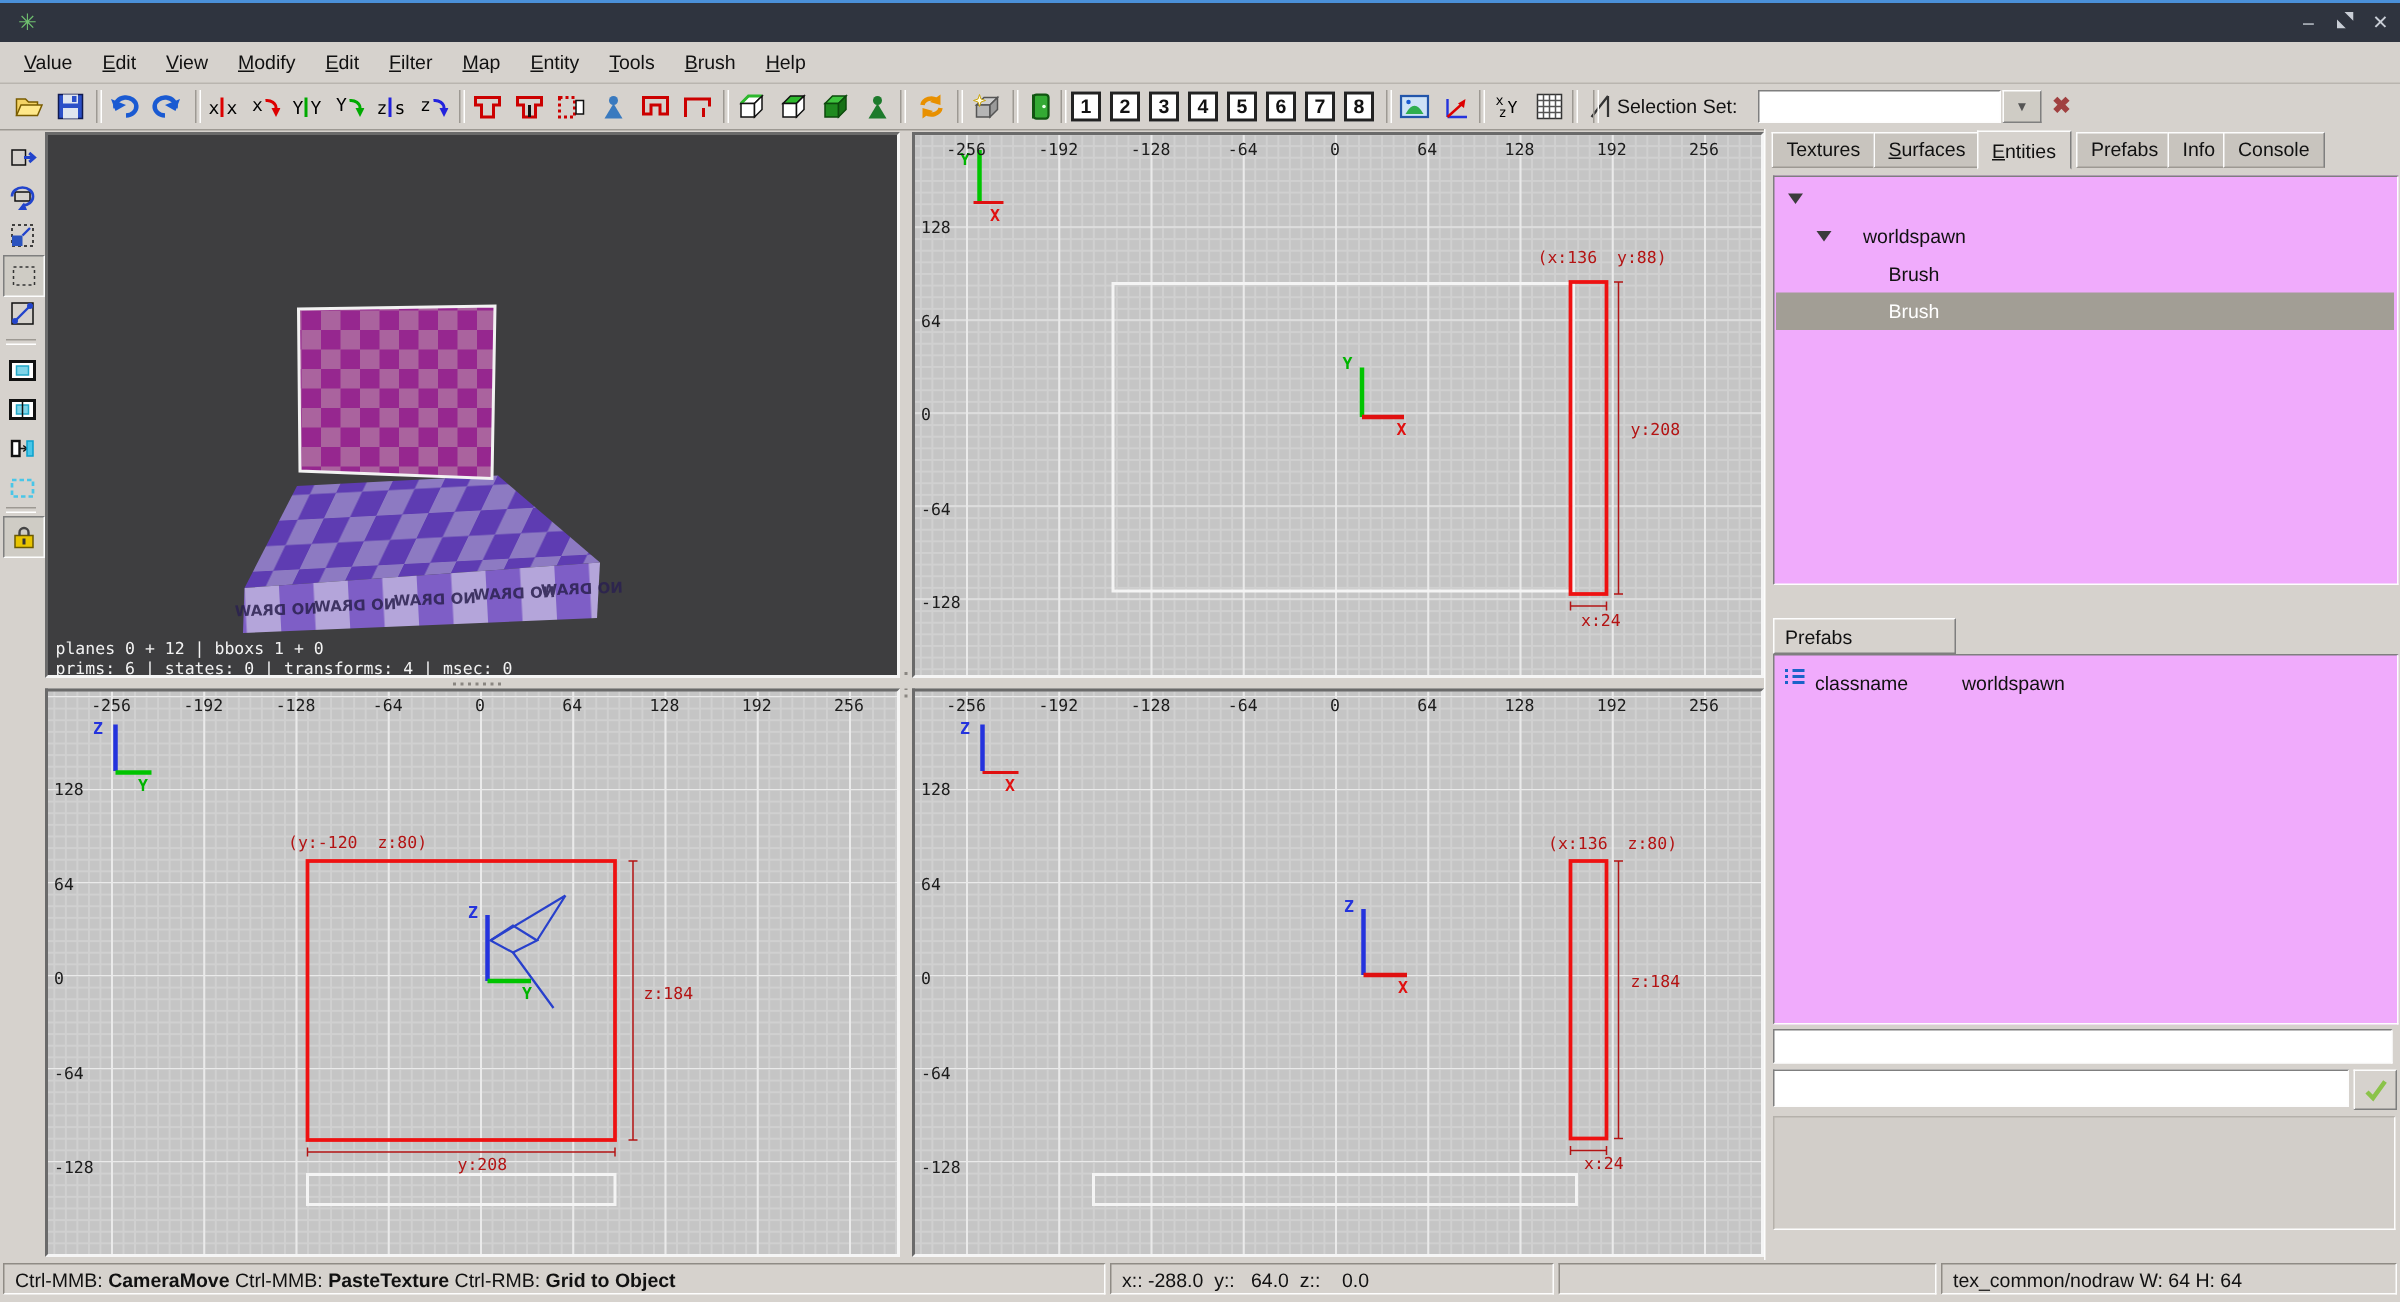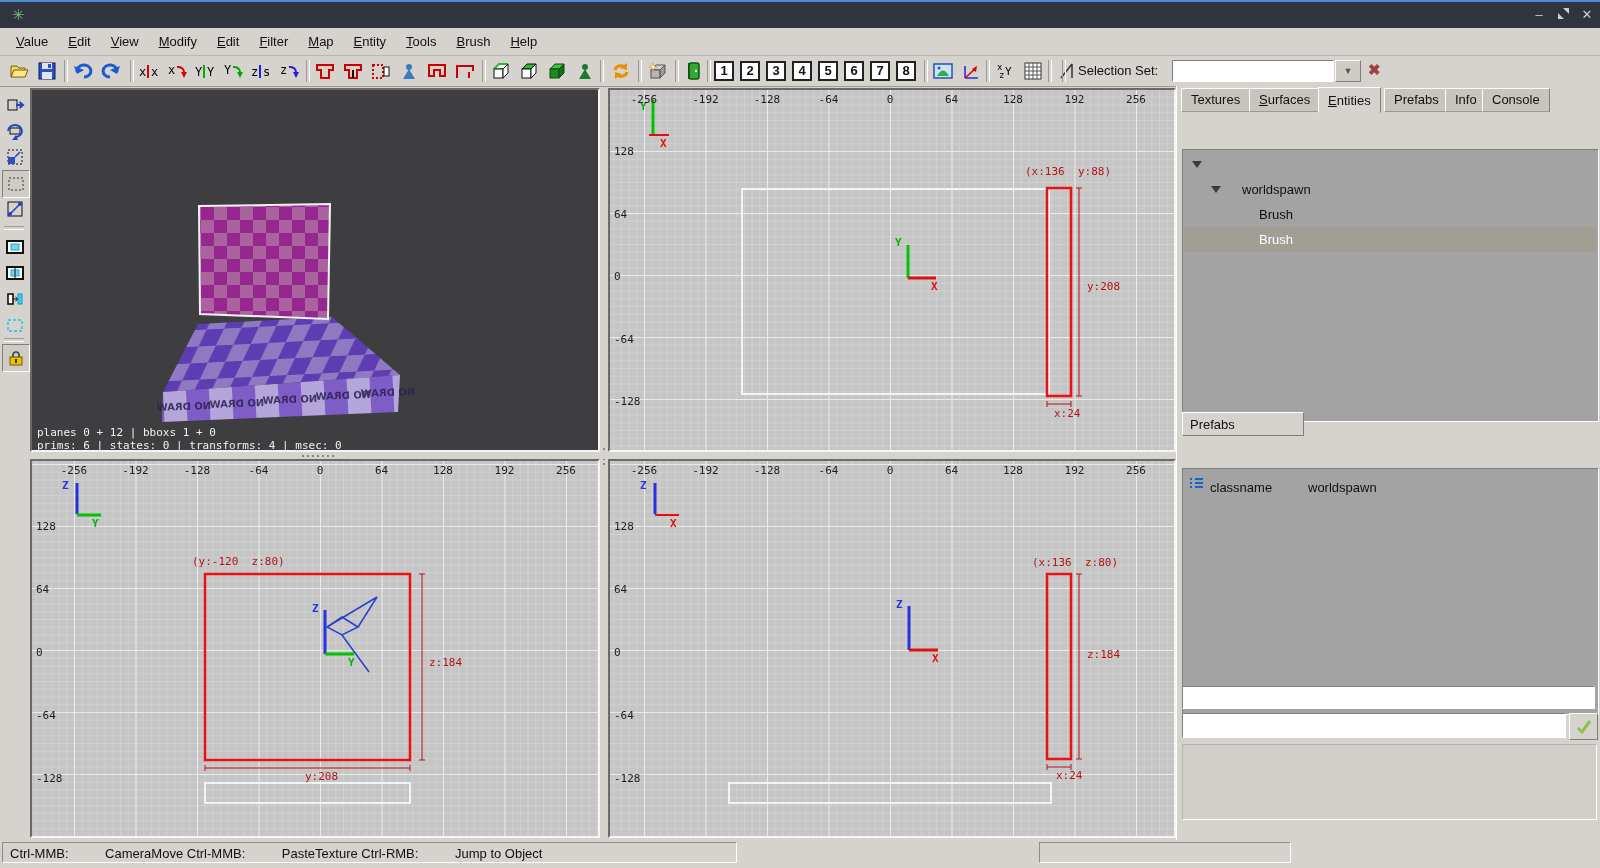--- a/index.html
+++ b/index.html
@@ -1,19 +1,19 @@
 <!DOCTYPE html>
 <html><head>
 <meta charset="utf-8">
 <style>
   html,body{margin:0;padding:0;background:#555;}
   #window{position:relative;width:1600px;height:868px;background:#d6d2cd;overflow:hidden;
           font-family:"Liberation Sans",sans-serif;font-size:13px;color:#111;}
   .ab{position:absolute;}
-  .sunken{border:1px solid;border-color:#7f7f7f #fdfdfd #fdfdfd #7f7f7f;background:#a3a3a3;margin-top:32px;}
+  .sunken{border:1px solid;border-color:#7f7f7f #fdfdfd #fdfdfd #7f7f7f;background:#f0abfc;}
   .raised{border:1px solid;border-color:#fdfdfd #7f7f7f #7f7f7f #fdfdfd;}
   
   #accent{left:0;top:0;width:1600px;height:2px;background:#4a90d9;}
   #titlebar{left:0;top:2px;width:1600px;height:26px;background:#2f343f;}
   #title{left:0;top:5px;width:1600px;text-align:center;color:#eef1f5;font-weight:bold;}
   .winbtn{top:4px;width:22px;height:18px;color:#c9ced6;text-align:center;font-size:13px;line-height:18px;cursor:default;}
   #logo{left:12px;top:4px;color:#6fbf6f;font-size:15px;}
   
   #menubar{left:0;top:28px;width:1600px;height:28px;background:#d6d2cd;border-bottom:1px solid #b9b5af;display:flex;align-items:center;padding-left:6px;box-sizing:border-box;}
   .mi{display:inline-block;padding:4px 10px;}
@@ -69,21 +69,21 @@
   #tbody{left:5px;top:350px;width:415px;height:245px;}
   .kvicon{position:absolute;left:6px;top:7px;}
   .kv{position:absolute;top:6px;}
   #inp1{left:5px;top:600px;width:413px;height:23px;}
   #inp2{left:5px;top:627px;width:384px;height:25px;}
   #okbtn{left:392px;top:627px;width:27px;height:25px;background:#d6d2cd;display:flex;align-items:center;justify-content:center;}
   #graybox{left:5px;top:658px;width:413px;height:74px;background:#d2cec9;border:1px solid;border-color:#b5b1ab #fdfdfd #fdfdfd #b5b1ab;}
   
   #statusbar{left:0;top:840px;width:1600px;height:28px;background:#d6d2cd;}
   .seg{position:absolute;top:2px;height:21px;border:1px solid;border-color:#8f8b85 #fdfdfd #fdfdfd #8f8b85;box-sizing:border-box;padding:3px 0 0 7px;white-space:pre;overflow:hidden;}
-  .b{font-weight:normal;margin-left:33px;}
+  .b{font-weight:bold;}
   input{font:13px "Liberation Sans",sans-serif;outline:none;}
   .txt{border:1px solid;border-color:#7f7f7f #fdfdfd #fdfdfd #7f7f7f;background:#fff;box-sizing:border-box;padding:2px 4px;}
 </style>
 </head>
 <body>
 
 <div id="window">
 
   <div id="accent" class="ab"></div>
   <div id="titlebar" class="ab">
@@ -596,17 +596,19 @@
     <input id="inp2" class="ab txt" style="">
     <div id="okbtn" class="ab raised">
       <svg width="16" height="16" viewBox="0 0 16 16">
           <path d="M2 9 L6 13 L14 2" fill="none" stroke="#8bc34a" stroke-width="3"></path>
         </svg>
     </div>
     <div id="graybox" class="ab"></div>
   </div>
 
   <div id="statusbar" class="ab">
-    <div class="seg" style="left:2px;width:735px;"><span>Ctrl-MMB: </span><span class="b">CameraMove</span><span> Ctrl-MMB: </span><span class="b">PasteTexture</span><span> Ctrl-RMB: </span><span class="b">Jump to Object</span></div>
+    <div class="seg" style="left:2px;width:735px;"><span>Ctrl-MMB: </span><span class="b">CameraMove</span><span> Ctrl-MMB: </span><span class="b">PasteTexture</span><span> Ctrl-RMB: </span><span class="b">Grid to Object</span></div>
+    <div class="seg" style="left:740px;width:296px;">x:: -288.0  y::   64.0  z::    0.0</div>
     <div class="seg" style="left:1039px;width:252px;"></div>
+    <div class="seg" style="left:1294px;width:304px;">tex_common/nodraw W: 64 H: 64</div>
   </div>
 
 </div>
 
 </body></html>

